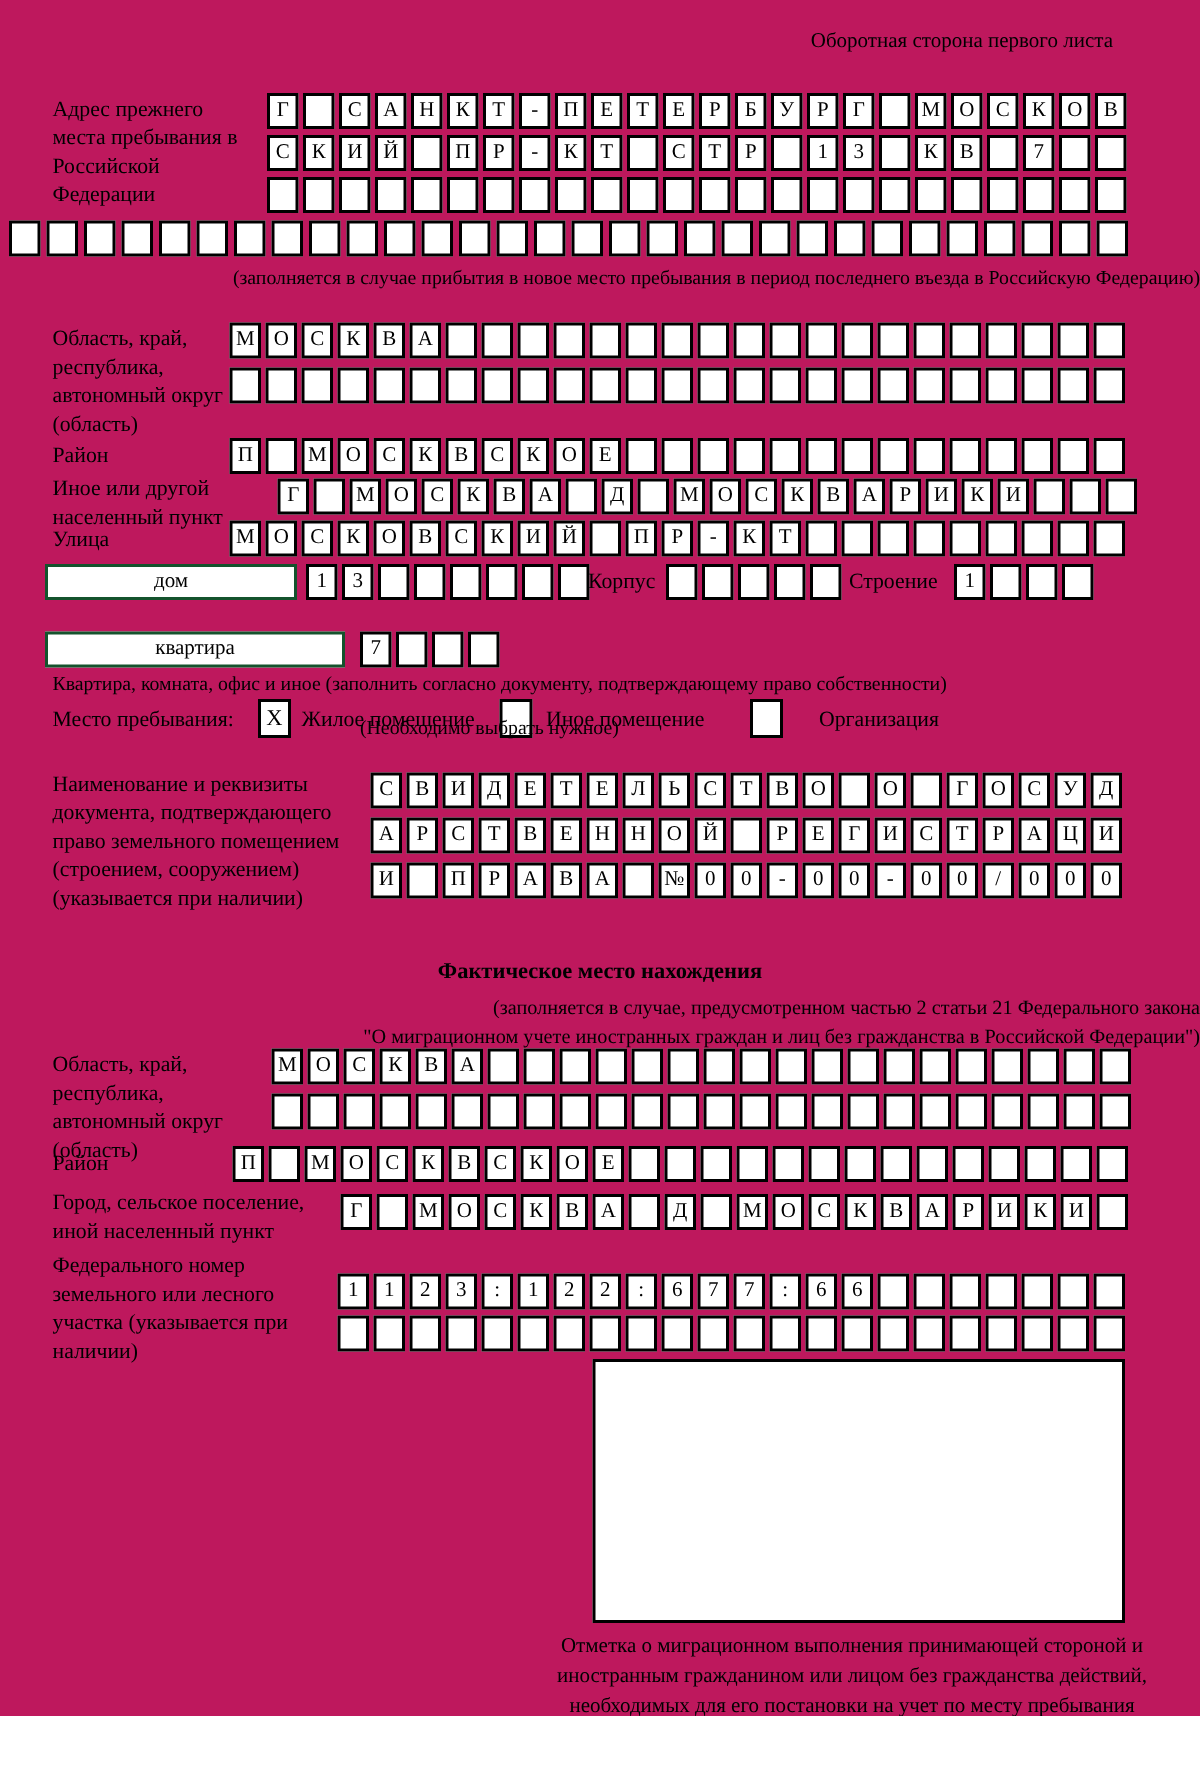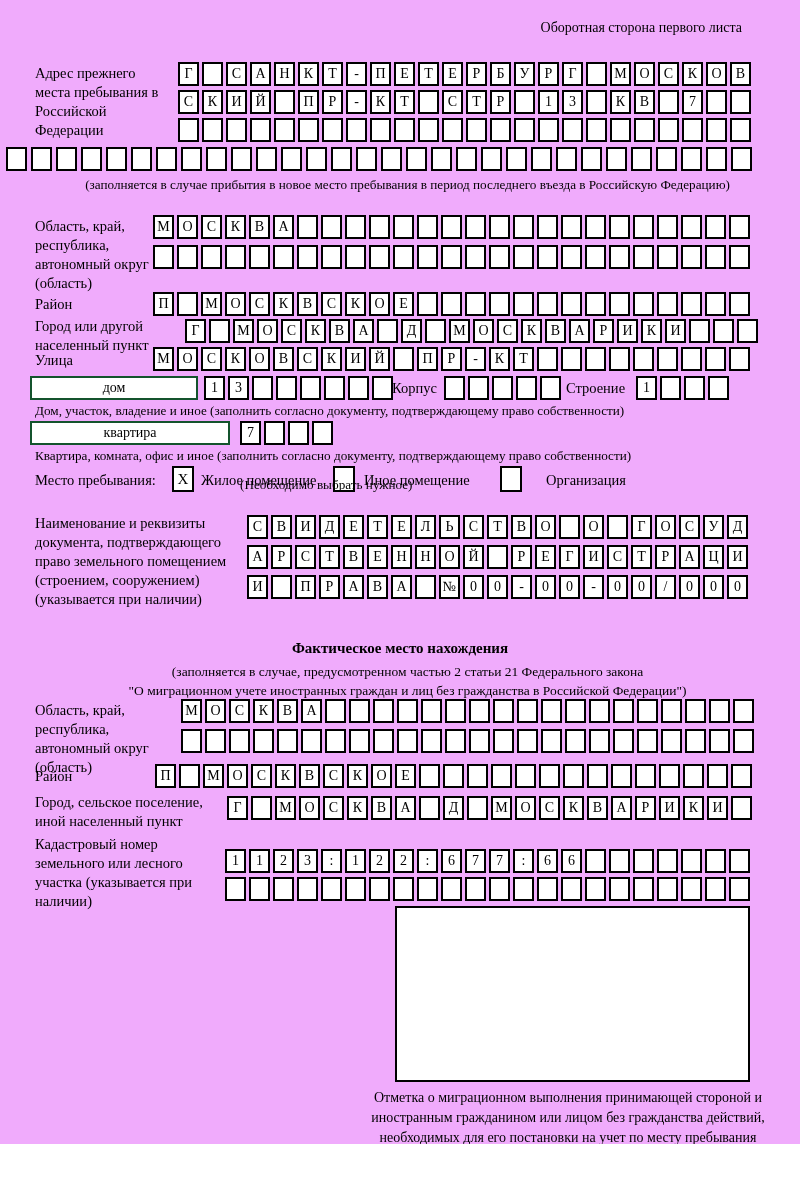--- a/index.html
+++ b/index.html
@@ -1,21 +1,21 @@
 <!DOCTYPE html>
 <html><head>
 <meta charset="utf-8">
 <style>
   html,body{margin:0;padding:0;background:#fff}
-  .page{position:relative;width:800px;height:1144px;background:#f0abfc;color:#000;
+  .page{position:relative;width:800px;height:1144px;background:#be185d;color:#000;
         font-family:"Liberation Serif","DejaVu Serif",serif;overflow:hidden}
   .abs{position:absolute}
   .lbl{position:absolute;font-size:14.5px;line-height:19px}
   .note{position:absolute;font-size:13.2px;line-height:17px}
-  .center{left:15px;right:0;text-align:center}
+  .center{left:15px;right:0;text-align:right}
   .title{position:absolute;left:0;right:0;text-align:center;font-weight:bold;font-size:15.5px}
   .cellrow{position:absolute;display:flex;gap:3px}
   .cellrow.g4{gap:4px}
   .cell{box-sizing:border-box;flex:none;width:21px;height:24px;border:2px solid #000;
         text-align:center;line-height:19px;font-size:14px;background:#fff}
   .widebox{position:absolute;box-sizing:border-box;height:24px;border:2px solid #14532d;
         display:flex;align-items:center;justify-content:center;font-size:14px;background:#fff}
   .checkbox{position:absolute;box-sizing:border-box;width:22px;height:26px;border:2px solid #000;
         text-align:center;line-height:22px;font-size:15px;background:#fff}
   .stampbox{position:absolute;box-sizing:border-box;border:2px solid #000;background:#fff}
@@ -219,21 +219,21 @@
       <span class="cell"></span>
       <span class="cell"></span>
       <span class="cell"></span>
       <span class="cell"></span>
       <span class="cell"></span>
       <span class="cell"></span>
       <span class="cell"></span>
       <span class="cell"></span>
     </div>
 
-  <div class="lbl" style="top:317px;left:35px;width:150px">Город или другой населенный пункт</div>
+  <div class="lbl" style="top:317px;left:35px;width:150px">Иное или другой населенный пункт</div>
   <div class="cellrow" style="top:319px;left:185px">
       <span class="cell">Г</span>
       <span class="cell"></span>
       <span class="cell">М</span>
       <span class="cell">О</span>
       <span class="cell">С</span>
       <span class="cell">К</span>
       <span class="cell">В</span>
       <span class="cell">А</span>
       <span class="cell"></span>
@@ -302,21 +302,20 @@
       <span class="cell"></span>
       <span class="cell"></span>
     </div>
   <div class="lbl" style="top:379px;left:566px">Строение</div>
   <div class="cellrow" style="top:376px;left:636px">
       <span class="cell">1</span>
       <span class="cell"></span>
       <span class="cell"></span>
       <span class="cell"></span>
     </div>
-  <div class="note" style="top:402px;left:35px">Дом, участок, владение и иное (заполнить согласно документу, подтверждающему право собственности)</div>
 
   <div class="widebox" style="top:421px;left:30px;width:200px">квартира</div>
   <div class="cellrow" style="top:421px;left:240px">
       <span class="cell">7</span>
       <span class="cell"></span>
       <span class="cell"></span>
       <span class="cell"></span>
     </div>
   <div class="note" style="top:447px;left:35px">Квартира, комната, офис и иное (заполнить согласно документу, подтверждающему право собственности)</div>
 
@@ -506,21 +505,21 @@
       <span class="cell">К</span>
       <span class="cell">В</span>
       <span class="cell">А</span>
       <span class="cell">Р</span>
       <span class="cell">И</span>
       <span class="cell">К</span>
       <span class="cell">И</span>
       <span class="cell"></span>
     </div>
 
-  <div class="lbl" style="top:835px;left:35px;width:185px">Кадастровый номер земельного или лесного участка (указывается при наличии)</div>
+  <div class="lbl" style="top:835px;left:35px;width:185px">Федерального номер земельного или лесного участка (указывается при наличии)</div>
   <div class="cellrow" style="top:849px;left:225px">
       <span class="cell">1</span>
       <span class="cell">1</span>
       <span class="cell">2</span>
       <span class="cell">3</span>
       <span class="cell">:</span>
       <span class="cell">1</span>
       <span class="cell">2</span>
       <span class="cell">2</span>
       <span class="cell">:</span>

